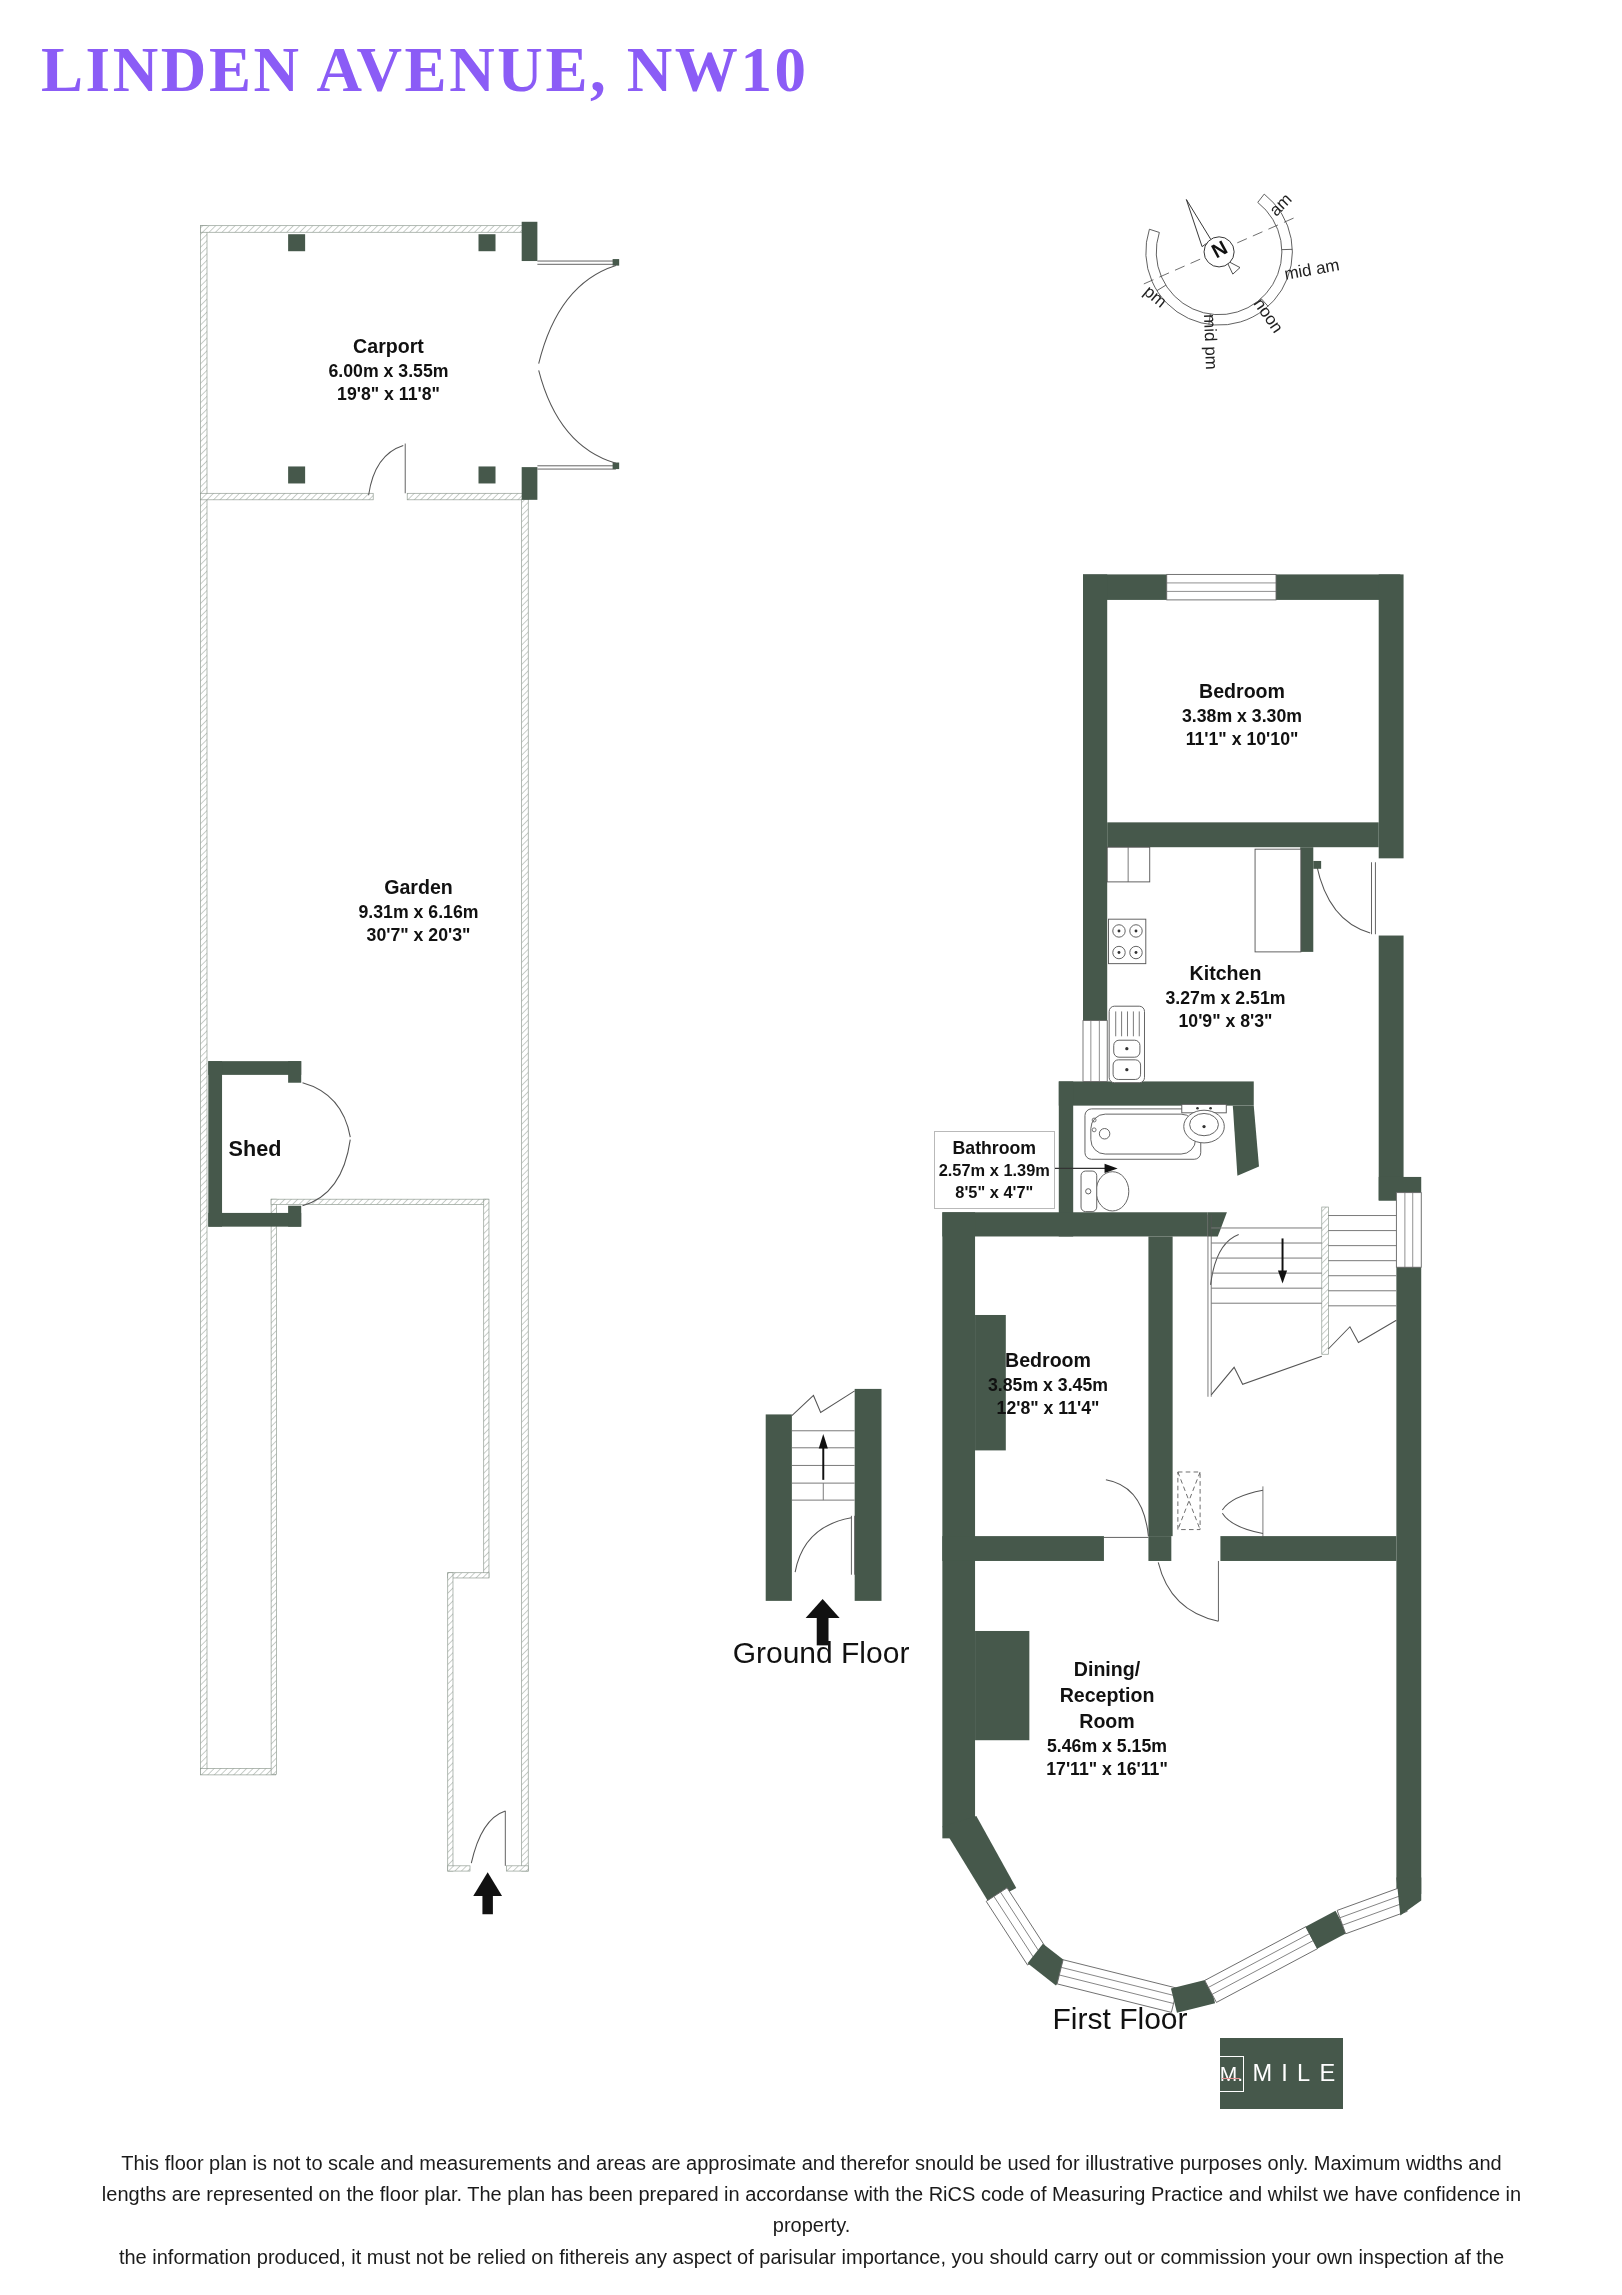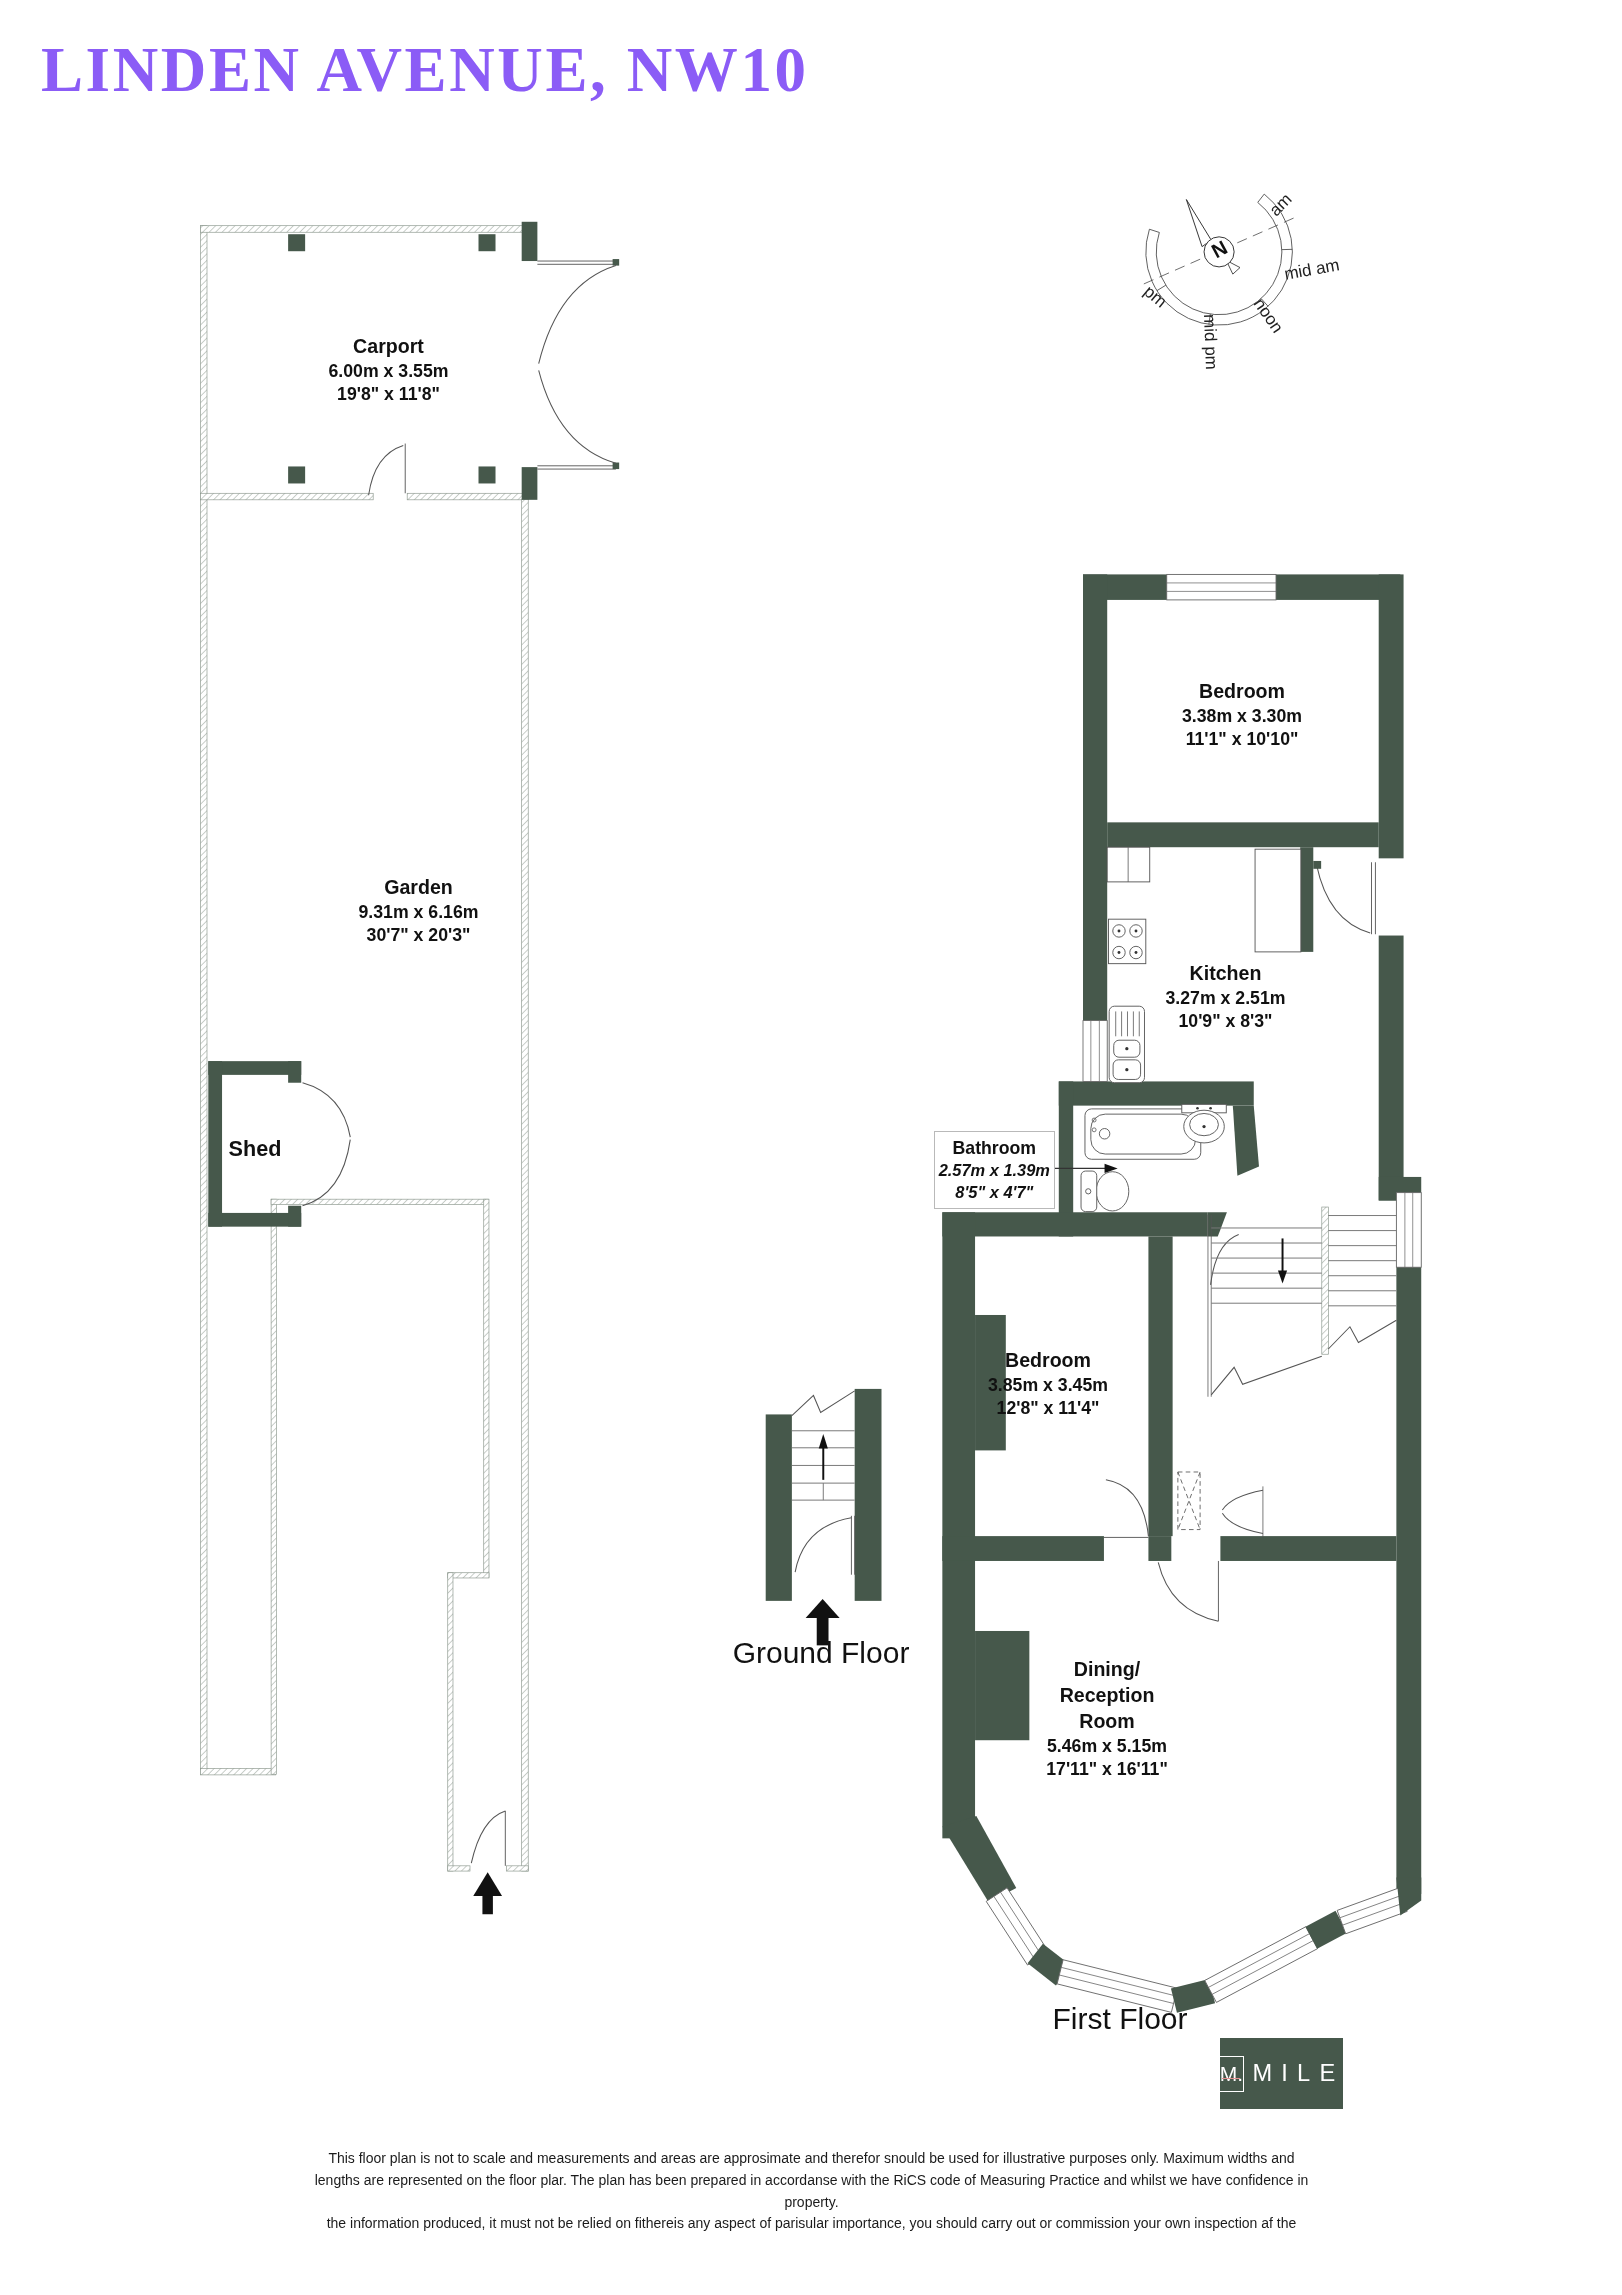--- a/index.html
+++ b/index.html
@@ -10,31 +10,31 @@
   .title{font-family:"Liberation Serif",serif;font-weight:700;font-size:63px;
          letter-spacing:2.6px;color:#8b5cf6;white-space:nowrap;}
   .subtitle{font-size:28px;color:#808080;white-space:nowrap;}
   .room-label{position:absolute;text-align:center;line-height:1.32;z-index:5;}
   .room-name{font-weight:700;font-size:19.6px;}
   .room-dim{font-weight:600;font-size:17.7px;text-align:center;}
   .floor-label{position:absolute;text-align:center;font-weight:400;font-size:30px;z-index:5;}
   .bath-box{position:absolute;left:934px;top:1131px;width:116px;background:#fff;
             border:1.3px solid #b9b9b9;text-align:center;line-height:1.3;padding:5.2px 1.3px;z-index:5;}
   .bath-box .room-name{font-size:17.7px;}
-  .bath-box .room-dim{font-size:16.4px;font-style:italic;}
+  .bath-box .room-dim{font-size:16.4px;}
   .compass-label{position:absolute;width:92px;text-align:center;font-size:17px;color:#222;z-index:5;}
   .compass-n{position:absolute;left:1205px;top:238px;width:29px;text-align:center;
              font-size:20px;font-weight:600;transform:rotate(-28deg);z-index:5;}
   .logo{position:absolute;left:1220px;top:2038px;width:123px;height:71px;background:#46584b;
         display:flex;align-items:center;justify-content:center;gap:8.5px;z-index:5;}
   .logo-box{position:relative;width:34px;height:34px;border:1.3px solid #fff;display:flex;
             align-items:center;justify-content:center;color:#fff;font-size:21px;font-weight:500;}
   .logo-line{position:absolute;left:2.6px;right:2.6px;top:21px;height:1.3px;background:#e39191;}
   .logo-brand{color:#fff;font-size:23.6px;letter-spacing:9.2px;font-weight:400;}
-  .disclaimer{position:absolute;left:0;right:0;top:2148px;text-align:center;font-size:14px;
+  .disclaimer{position:absolute;left:0;right:0;top:2148px;text-align:center;font-size:20px;
               color:#1b1b1b;line-height:1.56;z-index:5;}
   .gf-label{left:690px;top:1636px;width:262px;}
   .ff-label{left:989px;top:2002px;width:262px;}
 </style>
 </head>
 <body>
 
 <div class="page">
 
   <div class="abs title" style="left:41px;top:34px;">LINDEN AVENUE, NW10</div>

